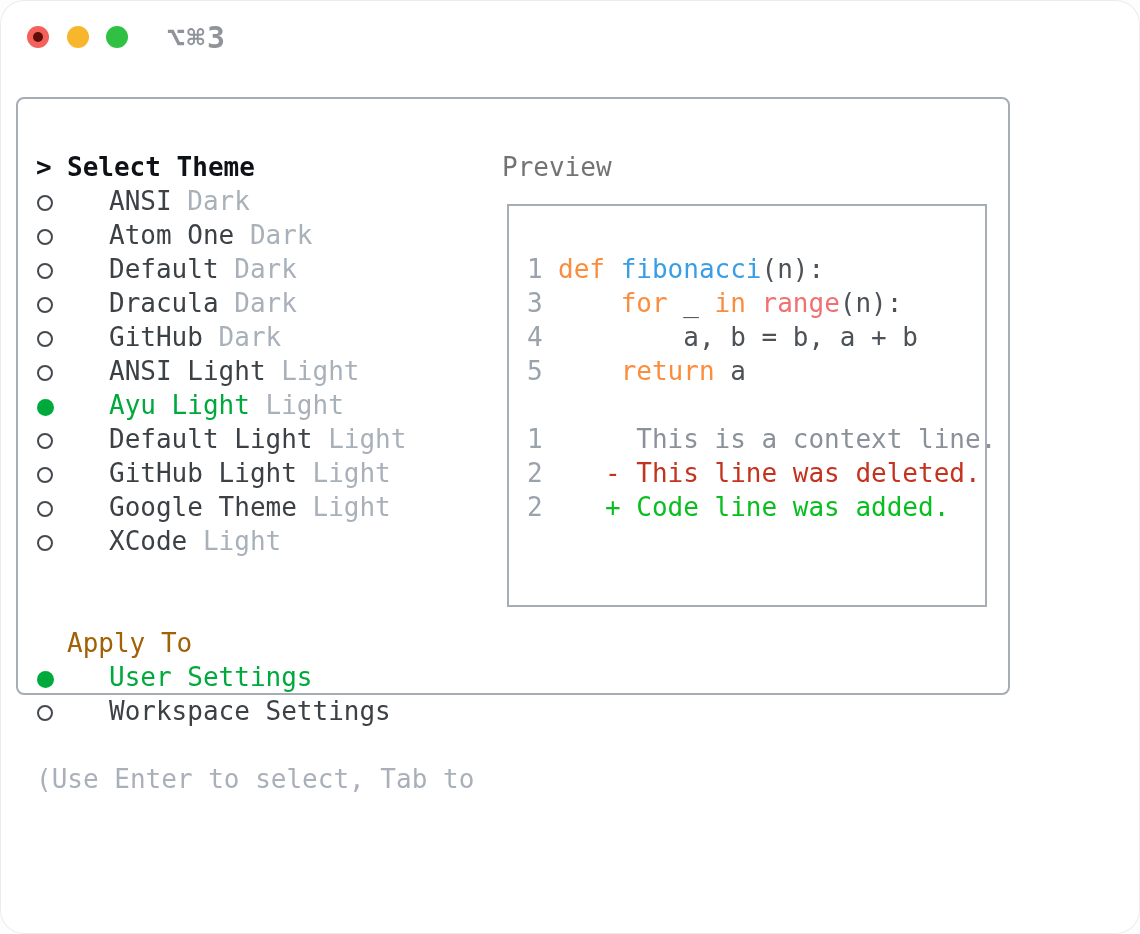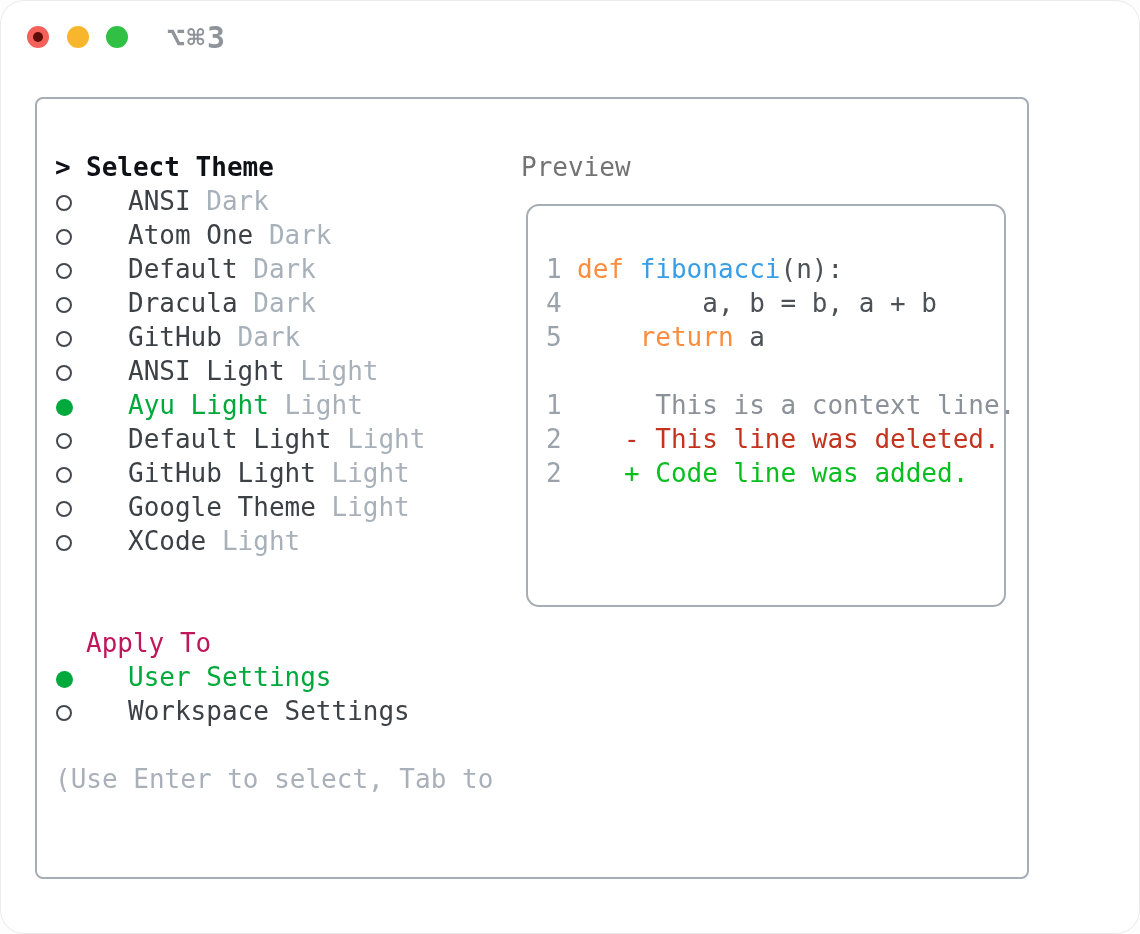--- a/index.html
+++ b/index.html
@@ -22,21 +22,21 @@
   .tl .dot { position: absolute; left: 6px; top: 6px; width: 10px; height: 10px;
              border-radius: 50%; background: #5e0e08; }
   .wtitle {
     position: absolute; left: 167px; top: 20px; font-size: 30px; font-weight: bold;
     color: #8f949a; letter-spacing: 2px;
     font-family: "DejaVu Sans Mono", "DejaVu Sans", sans-serif;
   }
 
   
   .mainbox {
-    position: absolute; left: 35px; top: 97px; width: 994px; height: 782px;
+    position: absolute; left: 16px; top: 97px; width: 994px; height: 598px;
     border: 2px solid #a6adb5; border-radius: 8px; background: #ffffff;
   }
 
   .row { height: 34px; line-height: 34px; font-size: 26px; white-space: pre; }
 
   
   .left-col { position: absolute; left: 18px; top: 51px; width: 450px; }
   .header-row { font-weight: bold; color: #0e1116; }
   .prompt { display: inline-block; width: 31px; color: #0e1116; font-weight: bold; }
   .indent { display: inline-block; width: 31px; }
@@ -46,28 +46,28 @@
     content: ""; position: absolute; left: 1px; top: 9px; width: 12px; height: 12px;
     border-radius: 50%; border: 2.5px solid #44494f;
   }
   .bullet.sel::before { border: none; width: 17px; height: 17px; background: var(--ui_green); }
 
   .t-name   { color: var(--text_dark); margin-left: 42px; }
   .t-suffix { color: var(--text_muted); }
   .item.sel .t-name { color: var(--ui_green); }
 
   .apply-col { position: absolute; left: 18px; top: 527px; width: 450px; }
-  .apply-header { color: #be185d; }
+  .apply-header { color: #a16207; }
   .help-col { position: absolute; left: 18px; top: 663px; width: 460px; color: var(--help); }
 
   
   .preview-title { position: absolute; left: 484px; top: 51px; font-weight: normal; color: #737373; }
   .preview-box {
     position: absolute; left: 489px; top: 105px; width: 480px; height: 403px;
-    border: 2px solid #a6adb5; border-radius: 13px; background: #ffffff;
+    border: 2px solid #a6adb5; border-radius: 0; background: #ffffff;
   }
   .code { position: absolute; left: 18px; top: 46px; }
   .lineno { display: inline-block; width: 31px; color: var(--lineno); }
 
   .c-kw  { color: var(--keyword); }
   .c-fn  { color: var(--function); }
   .c-num { color: var(--number); }
   .c-bi  { color: var(--builtin); }
   .c-fg  { color: var(--code_fg); }
   .c-ctx { color: var(--context); }
@@ -117,20 +117,21 @@
 
     <div class="help-col" id="help-col">
         <div class="row">(Use Enter to select, Tab to</div>
       </div>
 
     <div class="row preview-title">Preview</div>
 
     <div class="preview-box">
       <div class="code" id="code-block">
           <div class="row"><span class="lineno">1</span><span class="c-kw">def</span><span class="c-fg"> </span><span class="c-fn">fibonacci</span><span class="c-fg">(n):</span></div>
+          <div class="row"><span class="lineno">3</span><span class="c-fg">    </span><span class="c-kw">for</span><span class="c-fg"> _ </span><span class="c-kw">in</span><span class="c-fg"> </span><span class="c-bi">range</span><span class="c-fg">(n):</span></div>
           <div class="row"><span class="lineno">4</span><span class="c-fg">        a, b = b, a + b</span></div>
           <div class="row"><span class="lineno">5</span><span class="c-fg">    </span><span class="c-kw">return</span><span class="c-fg"> a</span></div>
           <div class="row"><span class="lineno"></span></div>
           <div class="row"><span class="lineno">1</span><span class="c-ctx">     This is a context line.</span></div>
           <div class="row"><span class="lineno">2</span><span class="c-del">   - This line was deleted.</span></div>
           <div class="row"><span class="lineno">2</span><span class="c-add">   + Code line was added.</span></div>
         </div>
     </div>
 
   </div>

